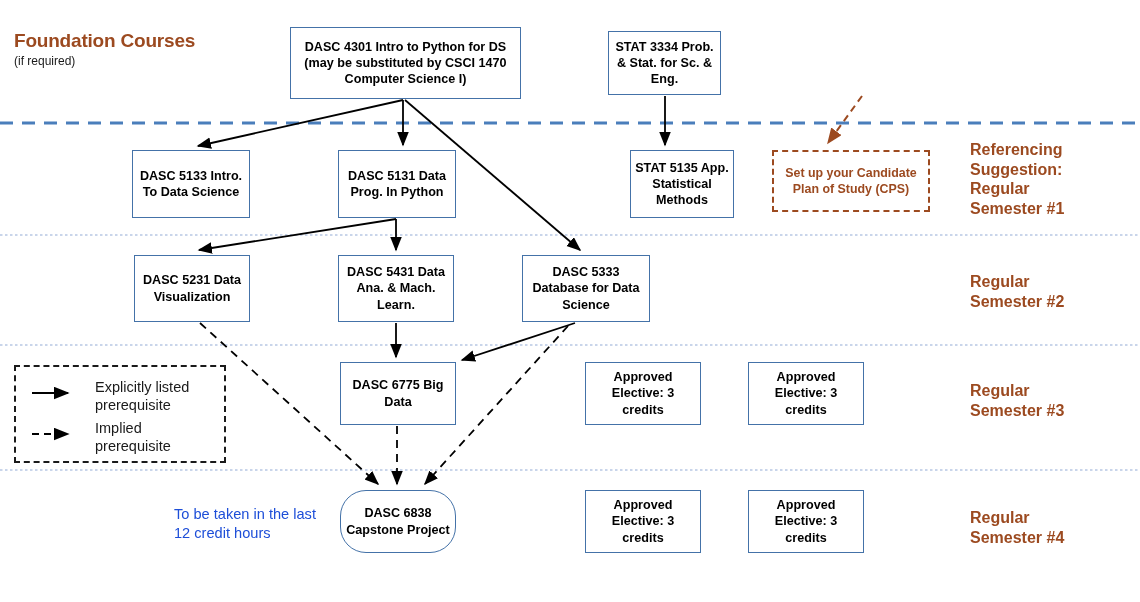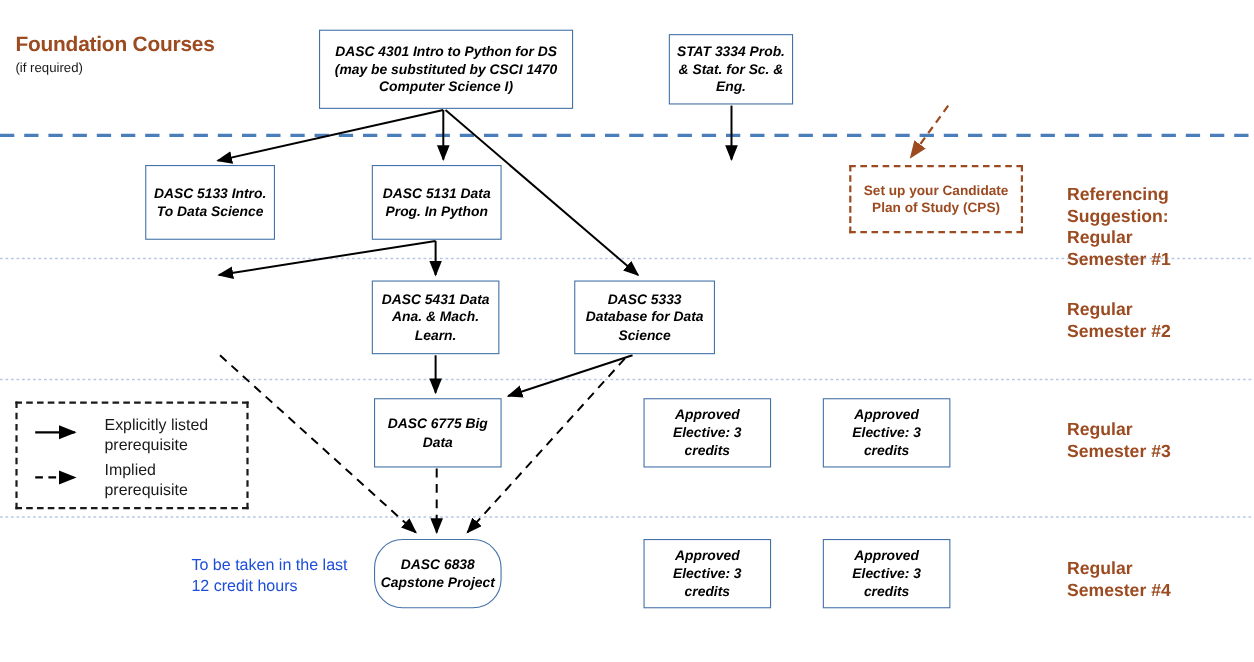--- a/index.html
+++ b/index.html
@@ -22,21 +22,20 @@
     color:#000000;
     font-weight:bold;
     font-size:12.6px;
     line-height:1.28;
     text-align:center;
     display:flex;
     align-items:center;
     justify-content:center;
     padding:2px 4px;
     z-index:5;
-    font-style:italic;
   }
   .node span{display:block;width:100%;}
 
   .note{
     position:absolute;
     box-sizing:border-box;
     border:2px dashed #9c4a20;
     background:transparent;
     color:#9c4a20;
     font-weight:bold;
@@ -152,20 +151,26 @@
   </div>
   <div class="node" style="left:608px;top:31px;width:113px;height:64px;">
     <span>STAT 3334 Prob. &amp; Stat. for Sc. &amp; Eng.</span>
   </div>
   <div class="node" style="left:132px;top:150px;width:118px;height:68px;">
     <span>DASC 5133 Intro. To Data Science</span>
   </div>
   <div class="node" style="left:338px;top:150px;width:118px;height:68px;">
     <span>DASC 5131 Data Prog. In Python</span>
   </div>
+  <div class="node" style="left:630px;top:150px;width:104px;height:68px;">
+    <span>STAT 5135 App. Statistical Methods</span>
+  </div>
+  <div class="node" style="left:134px;top:255px;width:116px;height:67px;">
+    <span>DASC 5231 Data Visualization</span>
+  </div>
   <div class="node" style="left:338px;top:255px;width:116px;height:67px;">
     <span>DASC 5431 Data Ana. &amp; Mach. Learn.</span>
   </div>
   <div class="node" style="left:522px;top:255px;width:128px;height:67px;">
     <span>DASC 5333 Database for Data Science</span>
   </div>
   <div class="node" style="left:340px;top:362px;width:116px;height:63px;">
     <span>DASC 6775 Big Data</span>
   </div>
   <div class="node" style="left:585px;top:362px;width:116px;height:63px;">
@@ -181,21 +186,21 @@
     <span>Approved Elective: 3 credits</span>
   </div>
   <div class="node" style="left:748px;top:490px;width:116px;height:63px;">
     <span>Approved Elective: 3 credits</span>
   </div>
 
   <div class="note" style="left:772px;top:150px;width:158px;height:62px;">
     <span>Set up your Candidate Plan of Study (CPS)</span>
   </div>
 
-  <div class="sem-label" style="left:970px;top:140px;margin-top:28px;">Referencing
+  <div class="sem-label" style="left:970px;top:140px;">Referencing
 Suggestion:
 Regular
 Semester #1</div>
   <div class="sem-label" style="left:970px;top:272px;">Regular
 Semester #2</div>
   <div class="sem-label" style="left:970px;top:381px;">Regular
 Semester #3</div>
   <div class="sem-label" style="left:970px;top:508px;">Regular
 Semester #4</div>
 

